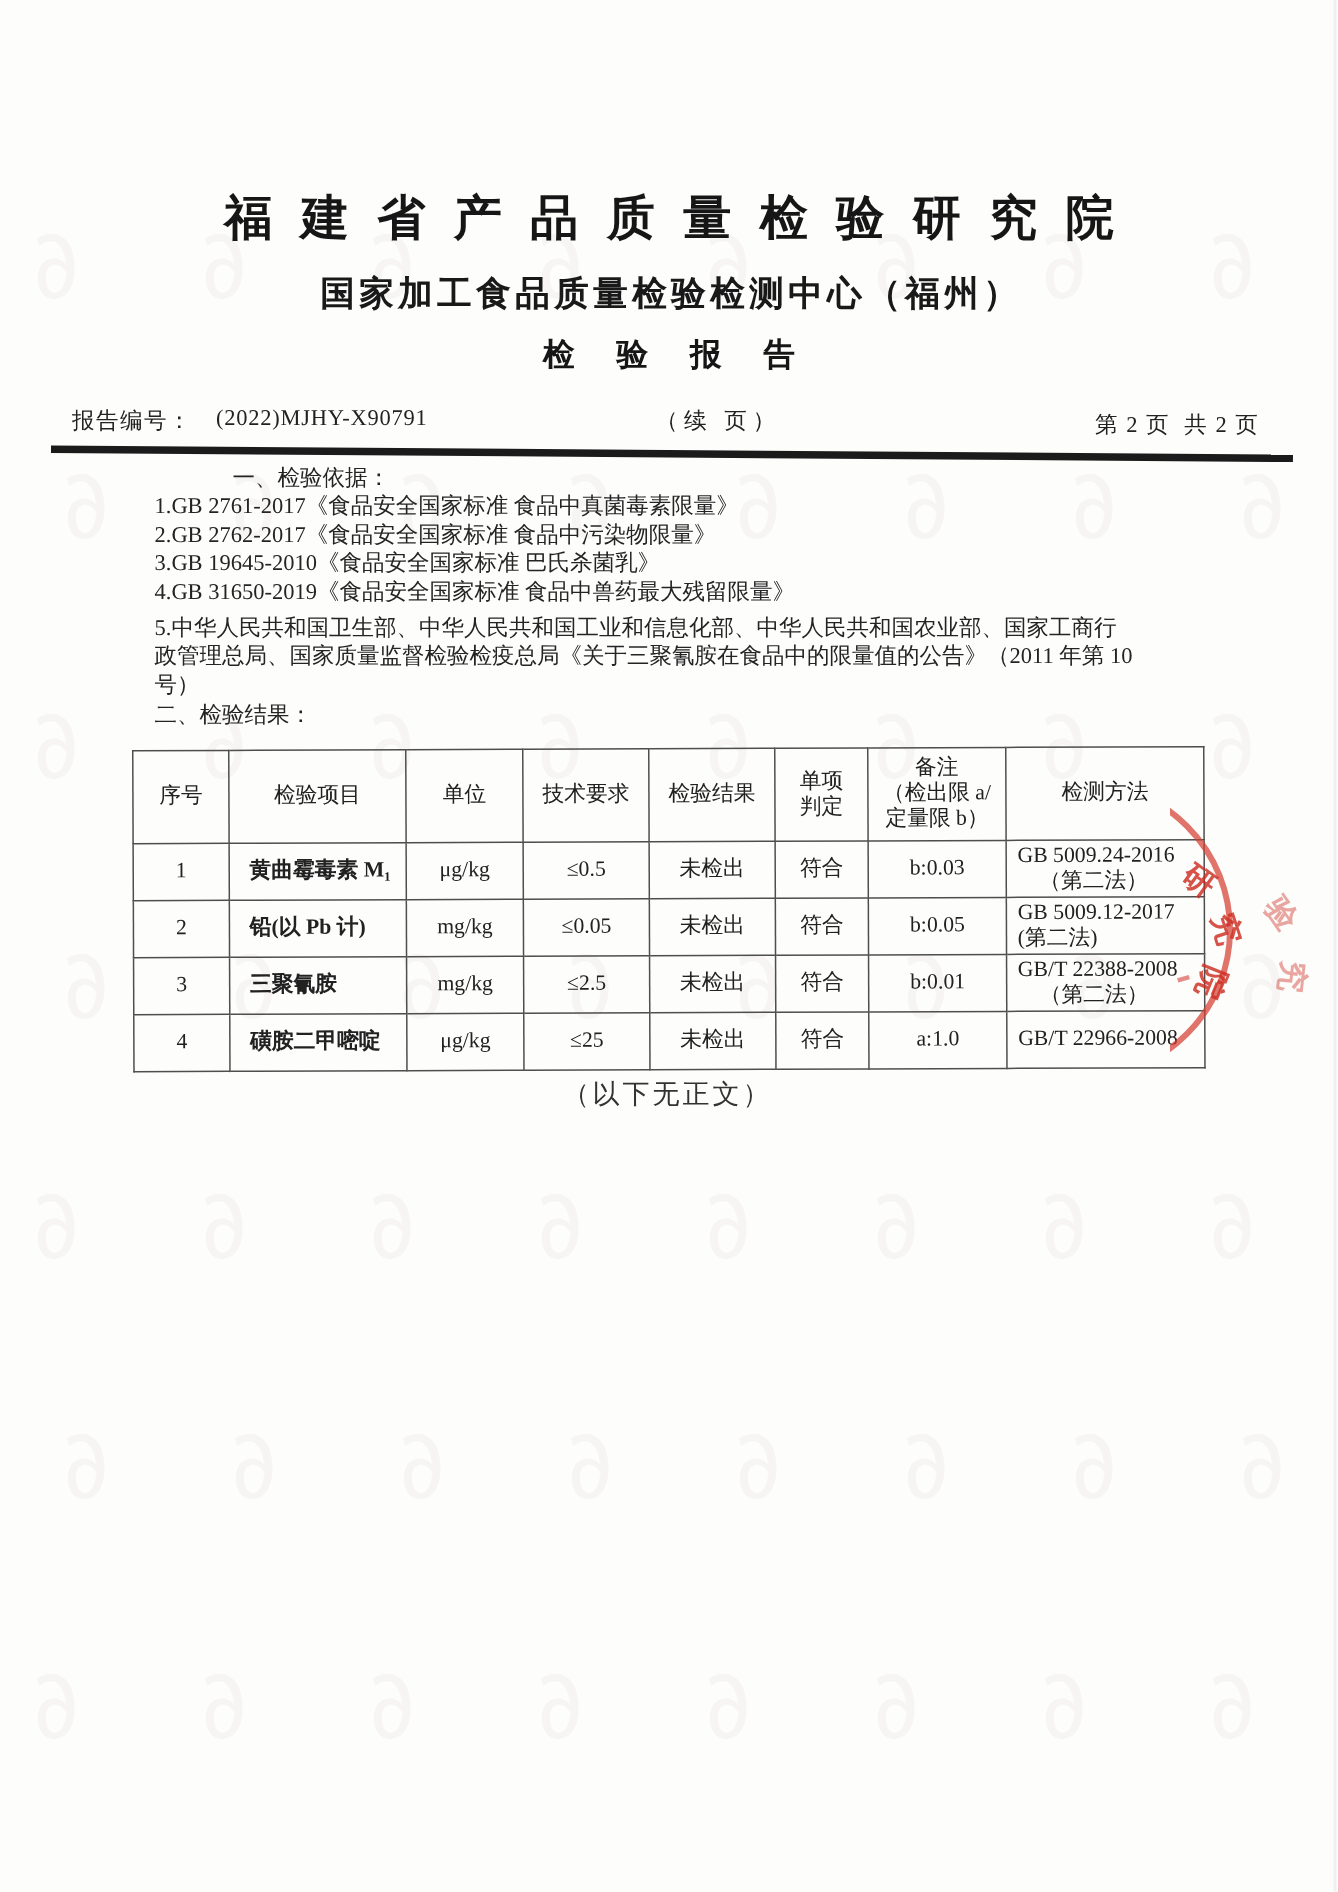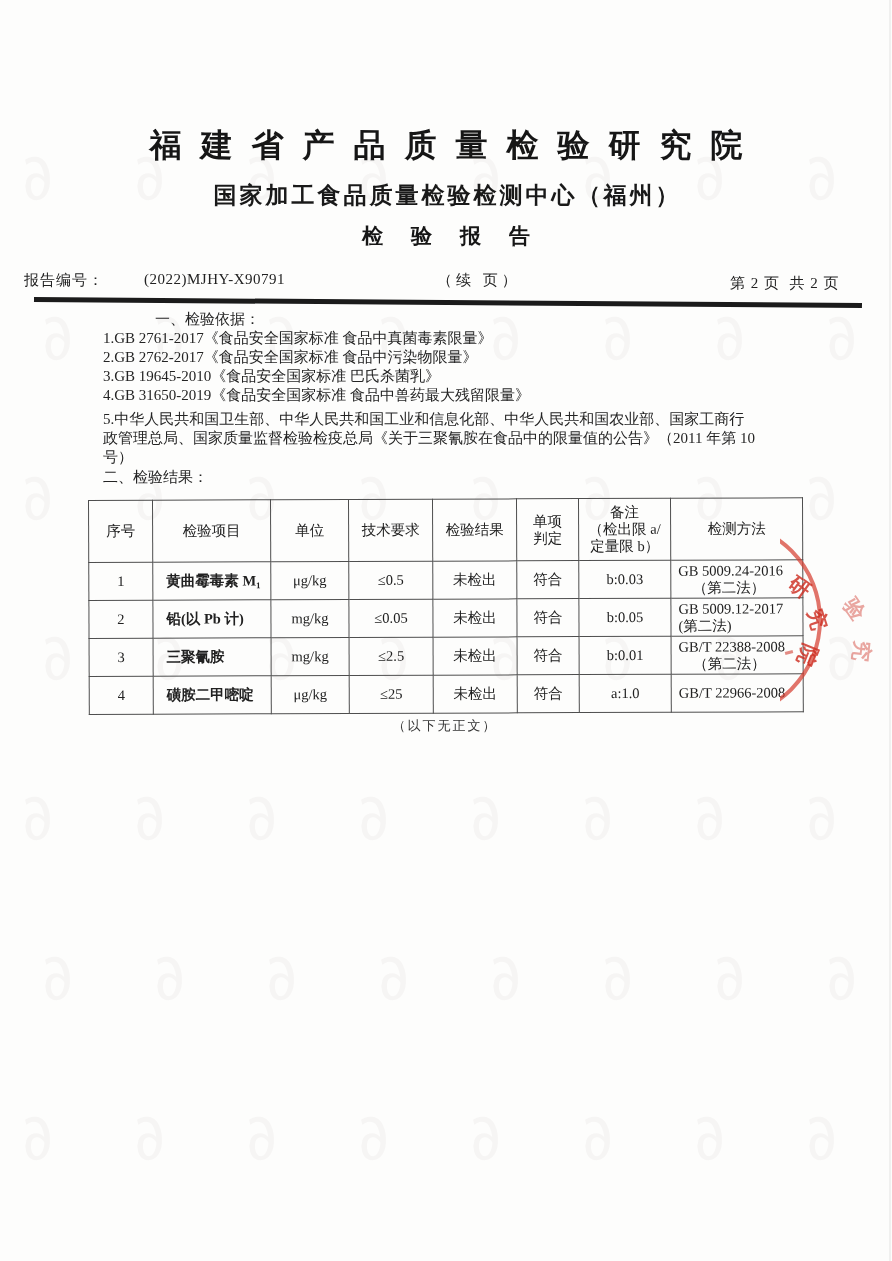--- a/index.html
+++ b/index.html
@@ -31,21 +31,21 @@
     color:#191919;
   }
   #report-title{
     position:absolute;top:222px;left:0;width:100%;text-align:center;
     font-size:21px;font-weight:bold;letter-spacing:28px;text-indent:28px;
     color:#161616;
   }
 
   
   .meta{position:absolute;top:271px;font-size:15px;color:#222;white-space:pre;}
-  #report-no-label{left:24px;letter-spacing:1px;}
+  #report-no-label{left:48px;letter-spacing:1px;}
   #report-no-value{left:144px;font-family:"Liberation Serif","DejaVu Serif",serif;letter-spacing:0.5px;}
   #continuation-note{left:437px;letter-spacing:4px;}
   #page-indicator{left:730px;top:274px;letter-spacing:1px;}
   #header-divider{
     position:absolute;left:34px;top:297px;width:828px;height:5px;
     background:#1b1b1b;transform:rotate(0.42deg);transform-origin:left center;
   }
 
   
   #basis-block{
@@ -70,21 +70,21 @@
     padding:1px 2px;white-space:pre-line;line-height:17px;
     font-weight:normal;overflow:hidden;
   }
   #results-table thead tr{height:62px;}
   #results-table tbody tr{height:38px;}
   #results-table td.item-cell{text-align:left;padding-left:13px;font-weight:bold;}
   #results-table td.method-cell{text-align:left;padding-left:7px;}
 
   #end-note{
     position:absolute;left:88px;top:717px;width:714px;text-align:center;
-    font-size:13px;letter-spacing:2px;color:#333;
+    font-size:18px;letter-spacing:2px;color:#333;
   }
 
   
   #stamp-clip{
     position:absolute;left:780px;top:515px;width:112px;height:208px;
     overflow:hidden;pointer-events:none;
   }
   #stamp-ring{
     position:absolute;left:-158px;top:5px;width:200px;height:200px;
     border-radius:50%;border:4px solid rgba(213,62,50,0.72);

